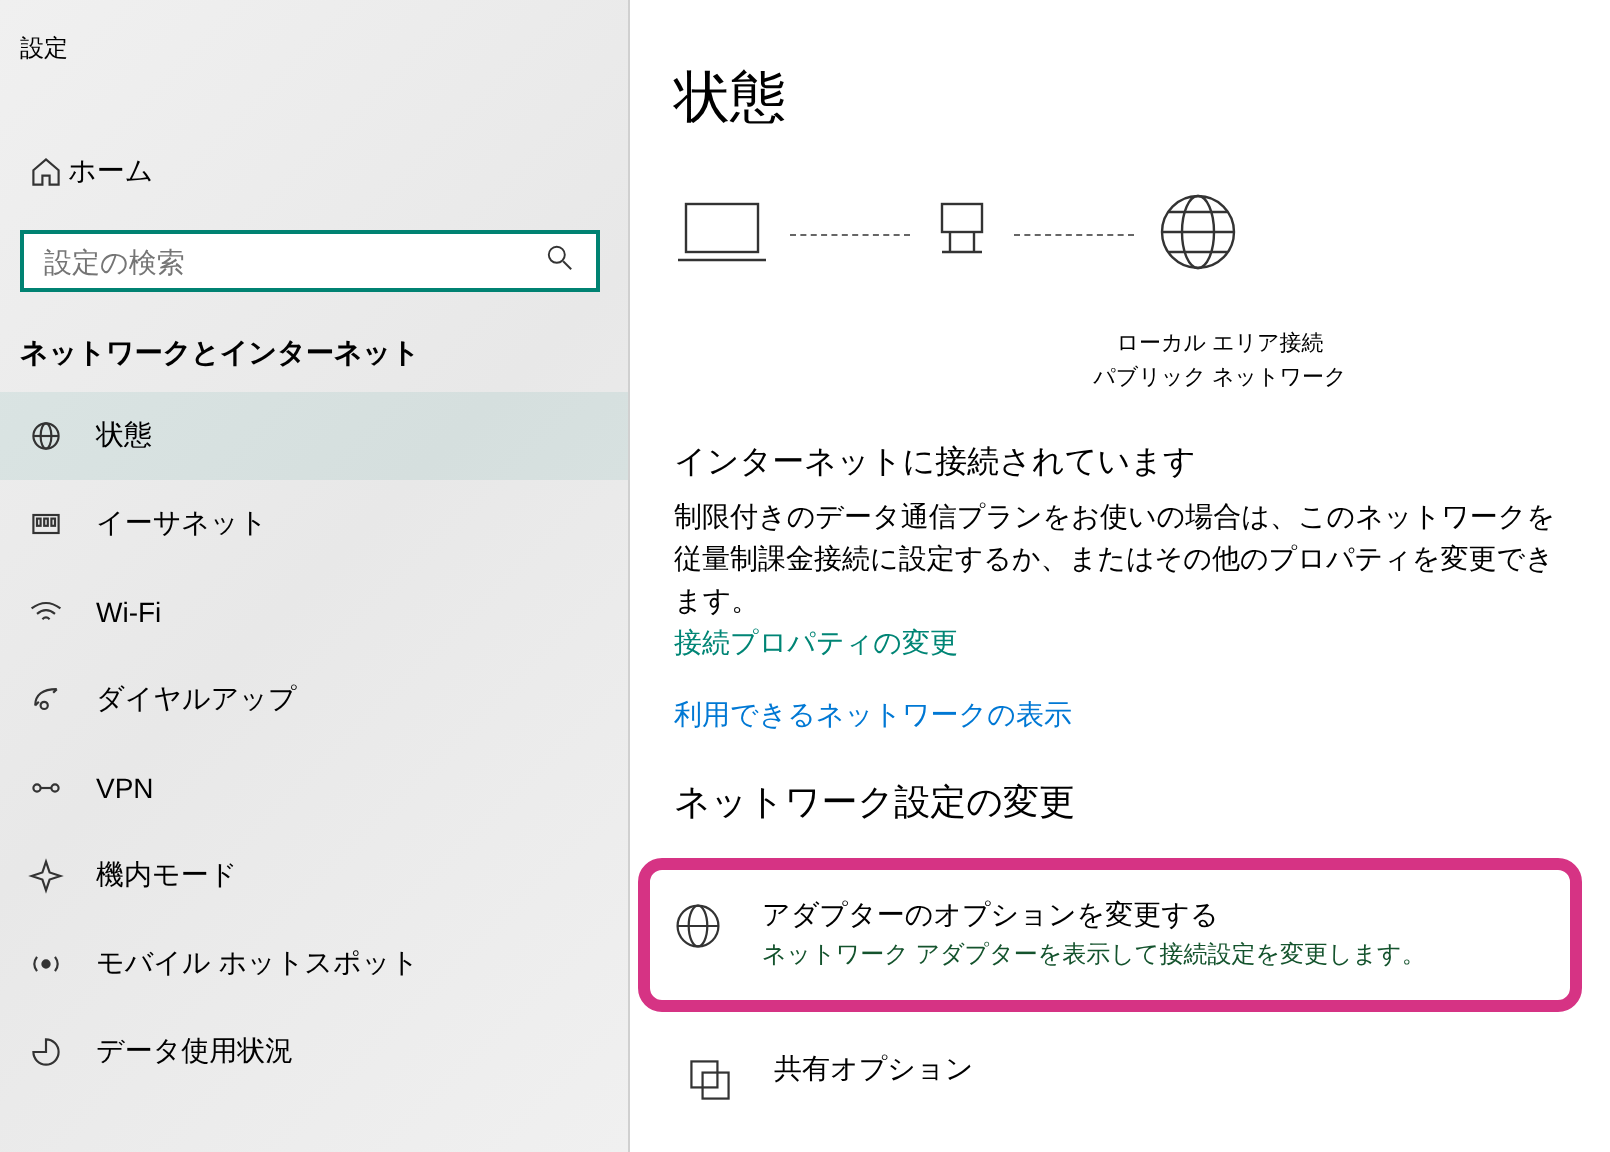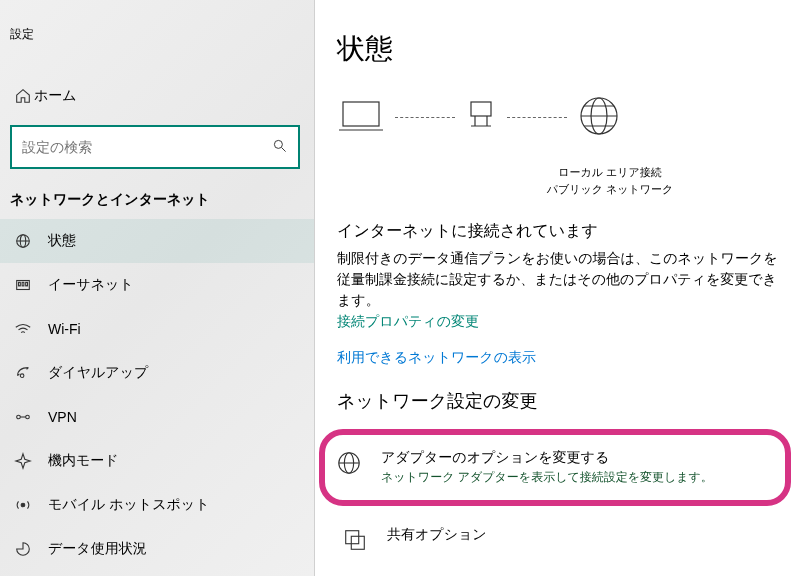--- a/index.html
+++ b/index.html
@@ -1,40 +1,40 @@
 <!DOCTYPE html>
 <html><head>
 <meta charset="utf-8">
 <style>
 * { box-sizing: border-box; margin: 0; padding: 0; }
 body { font-family: "Yu Gothic UI", "Meiryo", sans-serif; font-size: 14px; color: #000; background: #fff; width: 805px; height: 576px; overflow: hidden; }
 .container { display: flex; height: 576px; }
-.sidebar { width: 315px; background: linear-gradient(135deg, #f0f0f0 0%, #e8e8e8 50%, #f0f0f0 100%); border-right: 1px solid #d0d0d0; padding-top: 22px; }
+.sidebar { width: 315px; background: linear-gradient(135deg, #f0f0f0 0%, #e8e8e8 50%, #f0f0f0 100%); border-right: 1px solid #d0d0d0; padding-top: 12px; }
 .app-title { font-size: 12px; padding: 4px 10px; }
 .home-row { display: flex; align-items: center; padding: 12px 14px; gap: 2px; margin-top: 28px; cursor: pointer; }
 .search-wrap { padding: 8px 10px; }
-.search-box { width: 290px; height: 44px; border: 2px solid #008272; background: #fff; display: flex; align-items: center; padding: 0 10px; justify-content: space-between; }
+.search-box { width: 290px; height: 31px; border: 2px solid #008272; background: #fff; display: flex; align-items: center; padding: 0 10px; justify-content: space-between; }
 .search-box input { border: none; outline: none; font-size: 14px; width: 240px; color: #666; background: transparent; }
 .section-title { font-size: 14px; font-weight: 600; padding: 14px 10px 10px; }
 .nav-item { display: flex; align-items: center; padding: 13px 14px; gap: 16px; cursor: pointer; }
 .nav-item.active { background: rgba(0,130,114,0.08); }
 .nav-icon { width: 18px; height: 18px; display: inline-flex; align-items: center; justify-content: center; flex-shrink: 0; }
 .main { flex: 1; padding: 30px 22px 0 22px; overflow: hidden; }
 .page-title { font-size: 28px; font-weight: 400; margin-bottom: 26px; }
 .subheading { font-size: 18px; font-weight: 400; margin-bottom: 20px; }
 .diagram { display: flex; align-items: center; gap: 10px; margin-bottom: 8px; }
 .diag-line { width: 60px; height: 1px; border-top: 1px dashed #666; }
 .diag-labels { text-align: center; font-size: 11px; line-height: 1.5; margin-left: 100px; margin-bottom: 24px; margin-top: 23px; }
 .connected-title { font-size: 16px; margin-bottom: 6px; }
 .connected-desc { font-size: 14px; line-height: 1.5; margin-bottom: 2px; }
 .link { color: #0078d4; font-size: 14px; display: block; margin-bottom: 18px; cursor: pointer; }
 .link:first-of-type { color: #008575; }
 .change-title { font-size: 18px; margin: 22px 0 16px; }
 .option-row { display: flex; align-items: flex-start; gap: 18px; padding: 12px 4px; cursor: pointer; }
-.option-row.highlighted { border: 6px solid #d63384; border-radius: 24px; padding: 14px 10px; margin: 0 -8px 8px -18px; }
+.option-row.highlighted { border: 6px solid #d63384; border-radius: 12px; padding: 14px 10px; margin: 0 -8px 8px -18px; }
 .option-icon { width: 28px; height: 28px; display: inline-flex; align-items: center; justify-content: center; flex-shrink: 0; }
 .option-text .opt-title { font-size: 14px; margin-bottom: 2px; }
 .option-text .opt-desc { font-size: 12px; color: #14532d; }
 svg { stroke: #333; fill: none; stroke-width: 1.2; }
 </style>
 </head>
 <body>
 
 <div class="container">
   <div class="sidebar">

